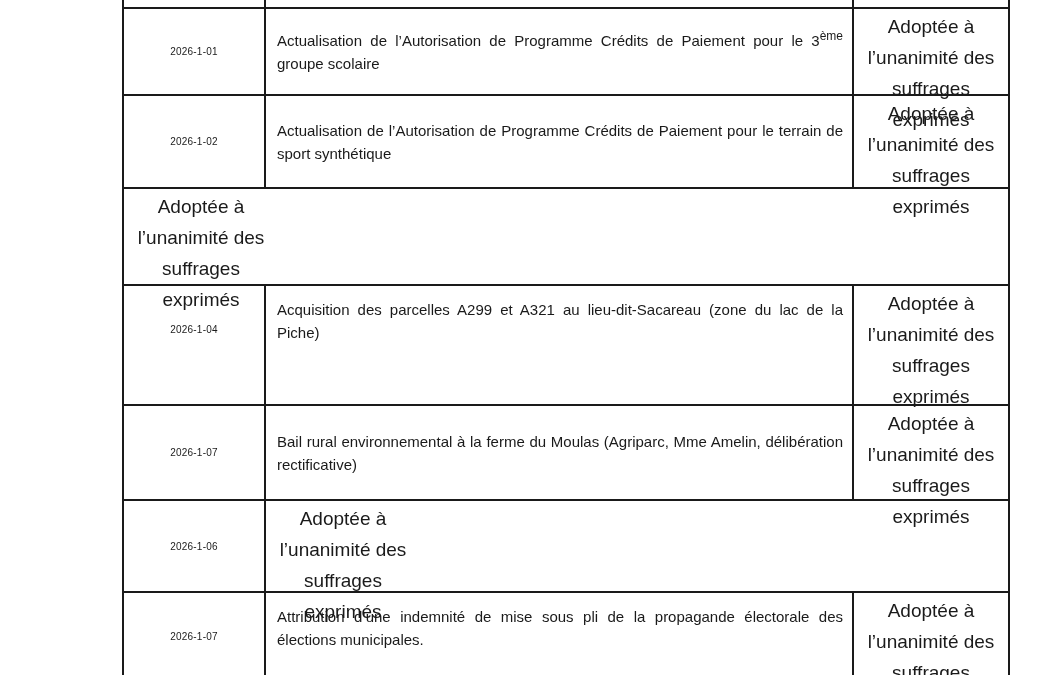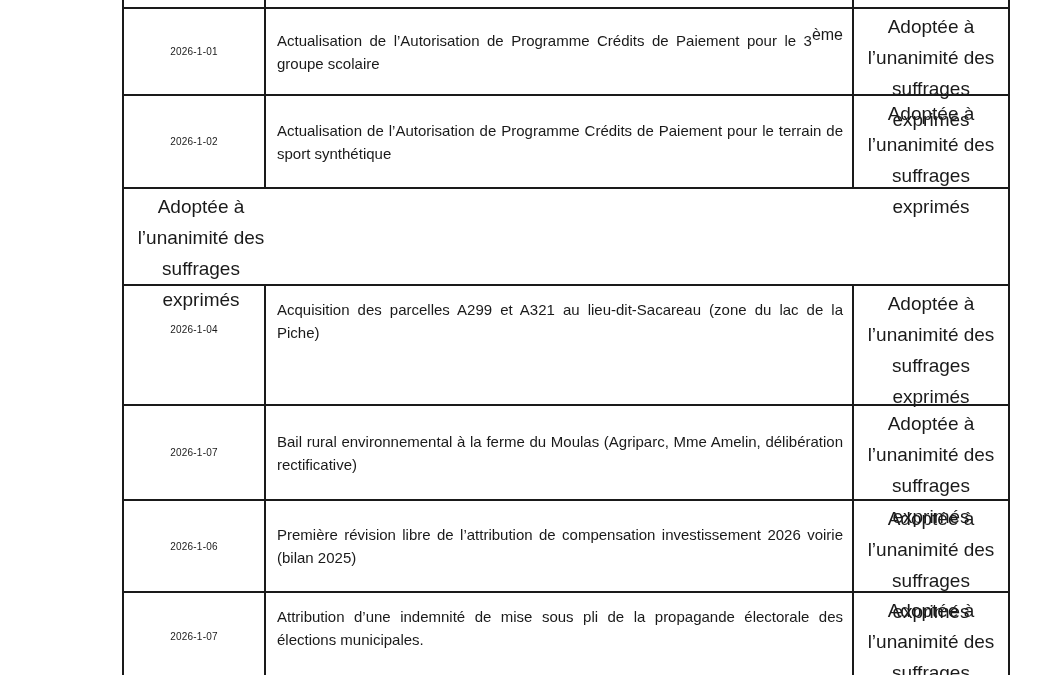--- a/index.html
+++ b/index.html
@@ -38,21 +38,21 @@
     border-right:2px solid var(--border);
     display:flex;align-items:center;
     padding:0 9px 0 11px;
   }
   .desc-text{
     margin:0;width:100%;
     font-size:15px;line-height:23px;
     text-align:justify;text-align-last:left;
   }
   .desc-text sup{
-    font-size:16px;line-height:0;vertical-align:super;
+    font-size:12px;line-height:0;vertical-align:super;
   }
   .cell.result{
     width:154px;flex:0 0 154px;
     padding:2px 6px 0 6px;
     text-align:center;
     font-size:19px;line-height:31px;
   }
   
   .row.extra-space .cell.desc{align-items:flex-start;padding-top:12px;}
   .row.extra-space .cell.num{align-items:flex-start;padding-top:38px;}
@@ -119,23 +119,20 @@
     </div>
     <div class="cell result">
       <div class="result-text">Adoptée à l’unanimité des suffrages exprimés</div>
     </div>
   </div>
 
   <div class="row" style="height: 92px;">
     <div class="cell num">
       <span class="num-text">2026-1-06</span>
     </div>
-    <div class="cell desc">
-      <p class="desc-text">Première révision libre de l’attribution de compensation investissement 2026 voirie (bilan 2025)</p>
-    </div>
     <div class="cell result">
       <div class="result-text">Adoptée à l’unanimité des suffrages exprimés</div>
     </div>
   </div>
 
   <div class="row extra-space" style="height: 120px;">
     <div class="cell num">
       <span class="num-text">2026-1-07</span>
     </div>
     <div class="cell desc">

